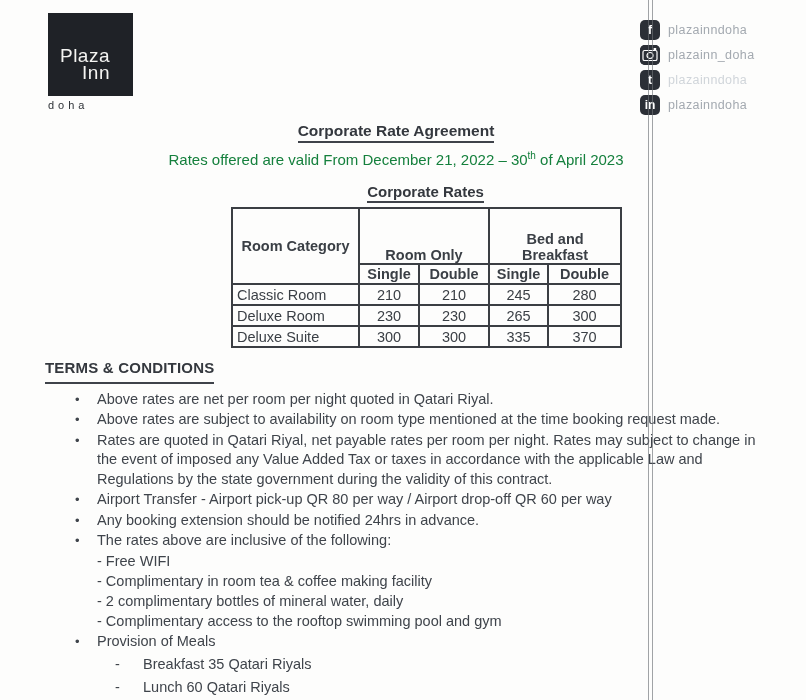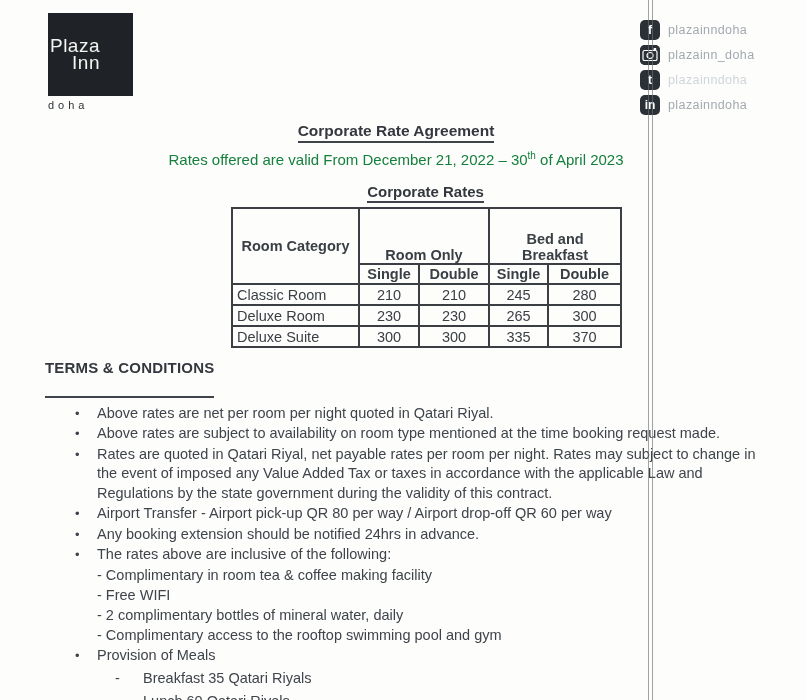--- a/index.html
+++ b/index.html
@@ -9,21 +9,21 @@
     background:#fdfdfc;
     font-family:"Liberation Sans", sans-serif;
     color:#3f444b;
     overflow:hidden;
   }
   
   .logo-block{position:absolute;left:48px;top:13px;width:86px;}
   .logo-square{
     width:85px;height:83px;background:#1f2227;
     display:flex;flex-direction:column;justify-content:flex-end;align-items:flex-end;
-    padding:16px;box-sizing:border-box;
+    padding:6px;box-sizing:border-box;
   }
   .logo-plaza{color:#f4f4f2;font-size:19px;line-height:17px;letter-spacing:.5px;margin-right:17px;}
   .logo-inn{color:#f4f4f2;font-size:19px;line-height:17px;letter-spacing:.5px;margin-right:17px;margin-bottom:9px;}
   .logo-doha{margin-top:3px;text-align:left;color:#2e3237;font-size:11px;letter-spacing:4px;padding-right:4px;}
   
   .social{position:absolute;left:640px;top:20px;}
   .social-row{display:flex;align-items:center;height:20px;margin-bottom:5px;}
   .icon-tile{
     width:20px;height:20px;border-radius:5px;background:#2b2f36;
     color:#fff;font-weight:bold;font-size:12px;line-height:20px;text-align:center;
@@ -60,21 +60,21 @@
   }
   th.room-cat{font-weight:bold;font-size:15px;text-align:center;vertical-align:middle;}
   th.grp{font-weight:bold;height:56px;vertical-align:bottom;text-align:center;padding-bottom:2px;}
   th.sub{font-weight:bold;height:20px;text-align:center;}
   td.name{height:21px;text-align:left;padding-left:8px;}
   td.num{height:21px;text-align:center;}
   
   .terms{position:absolute;left:45px;top:358px;width:712px;font-size:14.5px;line-height:19.5px;}
   .terms-heading{
     display:inline-block;font-weight:bold;font-size:15px;color:#34383e;letter-spacing:.2px;
-    border-bottom:2px solid #3f434a;padding-bottom:18px;margin-bottom:5px;
+    border-bottom:2px solid #3f434a;padding-bottom:4px;margin-bottom:5px;
   }
   .li{display:flex;margin:1px 0;}
   .li .b{flex:0 0 22px;margin-left:30px;font-size:13px;}
   .li .t{flex:1;max-width:668px;}
   .sub-item{margin-left:52px;margin-top:0.5px;}
   .meal{display:flex;margin-left:70px;margin-top:3.5px;line-height:19px;}
   .meal .d{flex:0 0 28px;}
 </style>
 </head>
 <body>
@@ -192,22 +192,22 @@
     </div>
     <div class="li">
       <span class="b">•</span>
       <span class="t">Any booking extension should be notified 24hrs in advance.</span>
     </div>
     <div class="li">
       <span class="b">•</span>
       <span class="t">The rates above are inclusive of the following:</span>
     </div>
 
+    <div class="sub-item">- Free WIFI</div>
     <div class="sub-item">- Complimentary in room tea &amp; coffee making facility</div>
-    <div class="sub-item">- Free WIFI</div>
     <div class="sub-item">- 2 complimentary bottles of mineral water, daily</div>
     <div class="sub-item">- Complimentary access to the rooftop swimming pool and gym</div>
 
     <div class="li">
       <span class="b">•</span>
       <span class="t">Provision of Meals</span>
     </div>
 
     <div class="meal">
       <span class="d">-</span>

